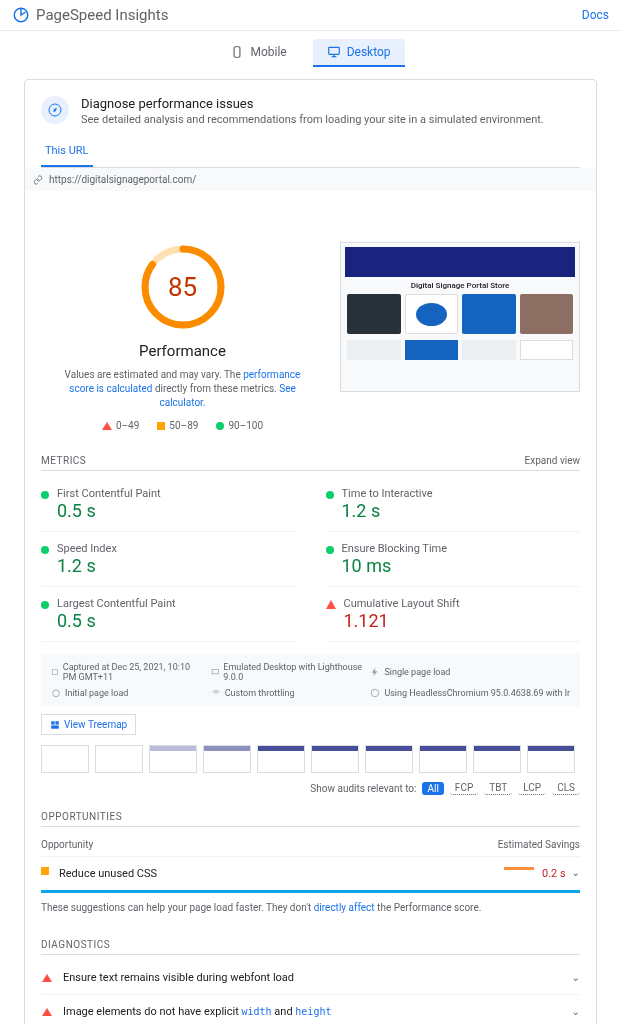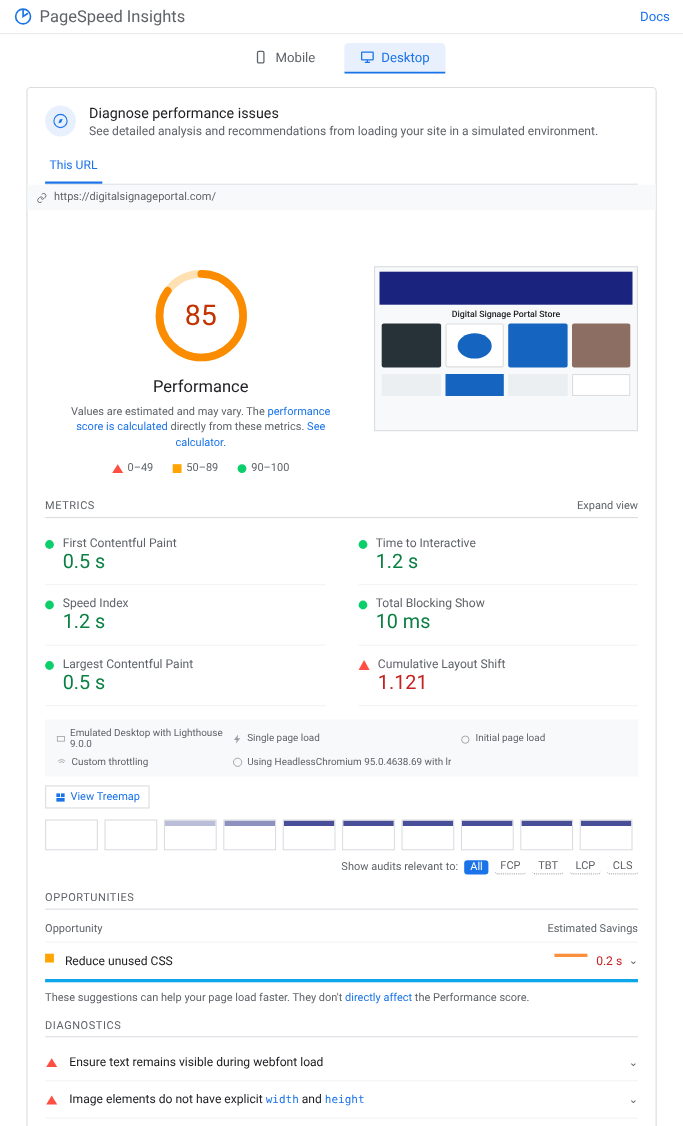--- a/index.html
+++ b/index.html
@@ -228,41 +228,47 @@
   <div class="metric">
     <span class="metric-dot good"></span>
     <div class="metric-body">
             <div class="metric-name">Speed Index</div>
             <div class="metric-value good">1.2 s</div>
           </div>
   </div>
   <div class="metric">
     <span class="metric-dot good"></span>
     <div class="metric-body">
-            <div class="metric-name">Total Blocking Show</div>
+            <div class="metric-name">Ensure Blocking Time</div>
             <div class="metric-value good">10 ms</div>
           </div>
   </div>
   <div class="metric">
     <span class="metric-dot good"></span>
     <div class="metric-body">
             <div class="metric-name">Largest Contentful Paint</div>
             <div class="metric-value good">0.5 s</div>
           </div>
   </div>
   <div class="metric">
     <span class="metric-tri"></span>
     <div class="metric-body">
             <div class="metric-name">Cumulative Layout Shift</div>
             <div class="metric-value bad">1.121</div>
           </div>
   </div>
 </div>
 
 <div class="env-box">
+  <div class="env-item">
+          <svg class="env-icon" viewBox="0 0 24 24">
+            <rect x="4" y="5" width="16" height="15" fill="none" stroke="#5f6368" stroke-width="2"></rect>
+          </svg>
+          <span>Captured at Dec 25, 2021, 10:10 PM GMT+11</span>
+        </div>
   <div class="env-item">
           <svg class="env-icon" viewBox="0 0 24 24">
             <rect x="3" y="5" width="18" height="12" fill="none" stroke="#5f6368" stroke-width="2"></rect>
           </svg>
           <span>Emulated Desktop with Lighthouse 9.0.0</span>
         </div>
   <div class="env-item">
           <svg class="env-icon" viewBox="0 0 24 24">
             <path d="M13 2L4 14h6l-2 8 10-12h-6z" fill="#5f6368"></path>
           </svg>
@@ -346,21 +352,21 @@
   <span class="opp-icon"></span>
   <span class="opp-name">Reduce unused CSS</span>
   <span class="opp-bar"></span>
   <span class="opp-val">0.2 s</span>
   <span class="chev">⌄</span>
 </div>
 <div class="note">
   <span>These suggestions can help your page load faster. They don't </span><span class="link">directly affect</span><span> the Performance score.</span>
 </div>
 
-<div class="section-header" style="margin-top:12px">
+<div class="section-header" style="margin-top:24px">
   <span class="section-title">DIAGNOSTICS</span>
 </div>
 
 <div class="diag-row">
   <span class="diag-icon">
           <span class="tri"></span>
         </span>
   <span class="diag-text">Ensure text remains visible during webfont load</span>
   <span class="chev">⌄</span>
 </div>

